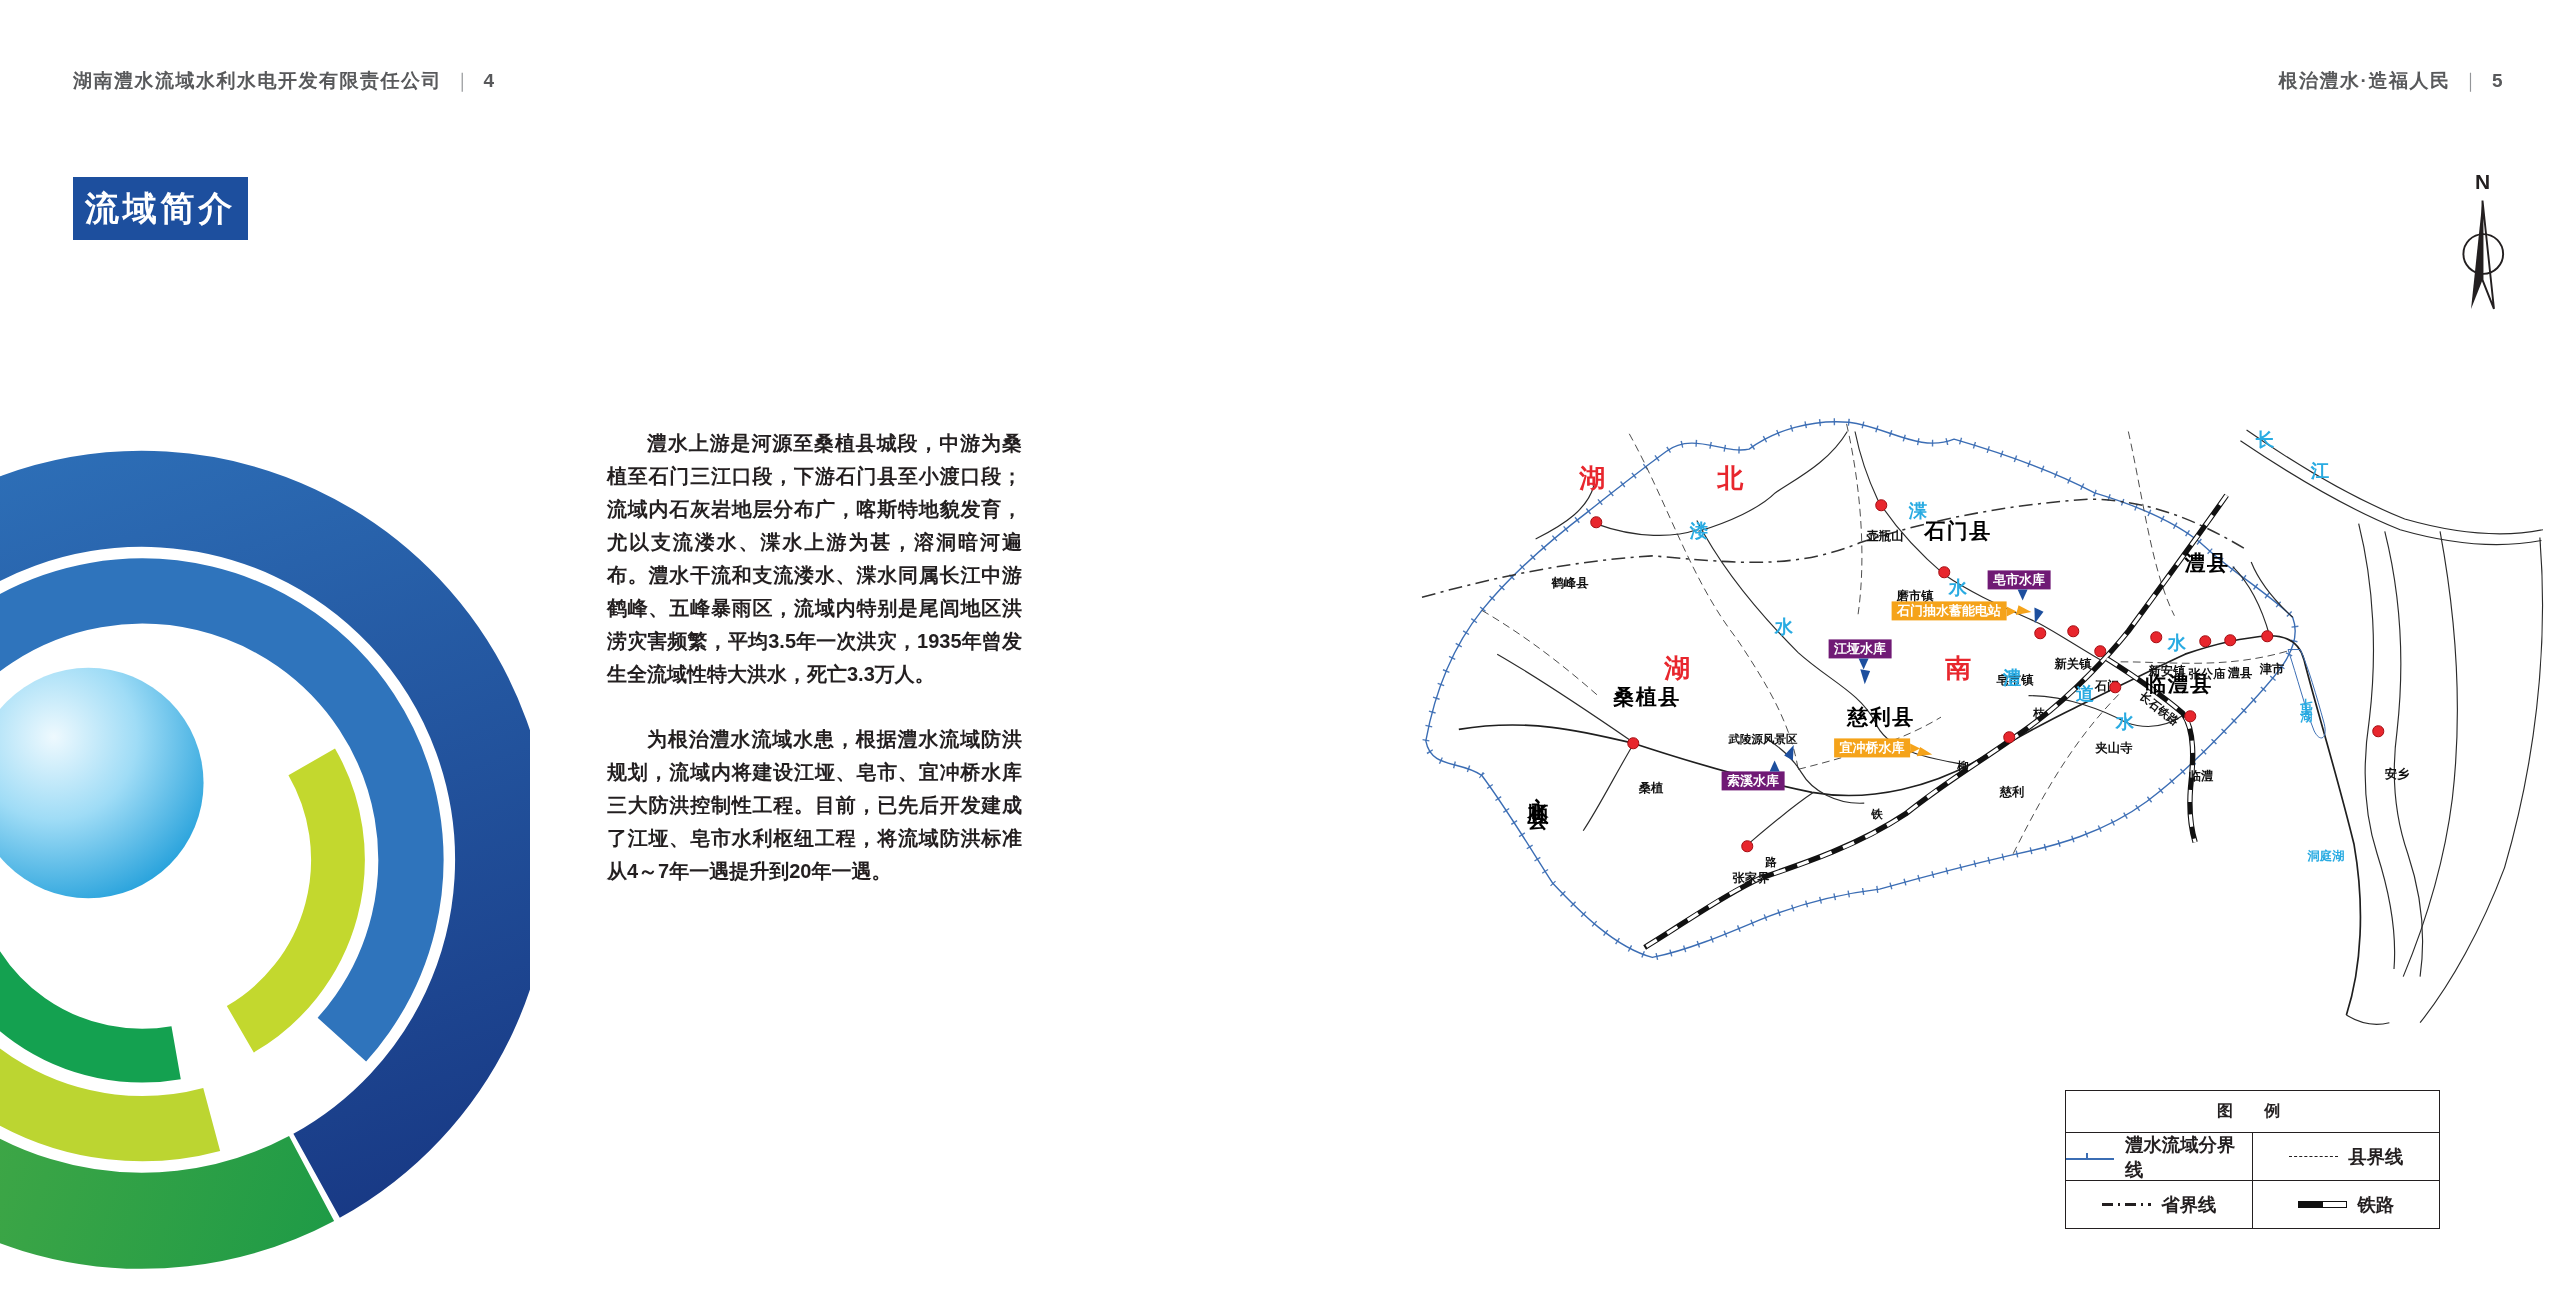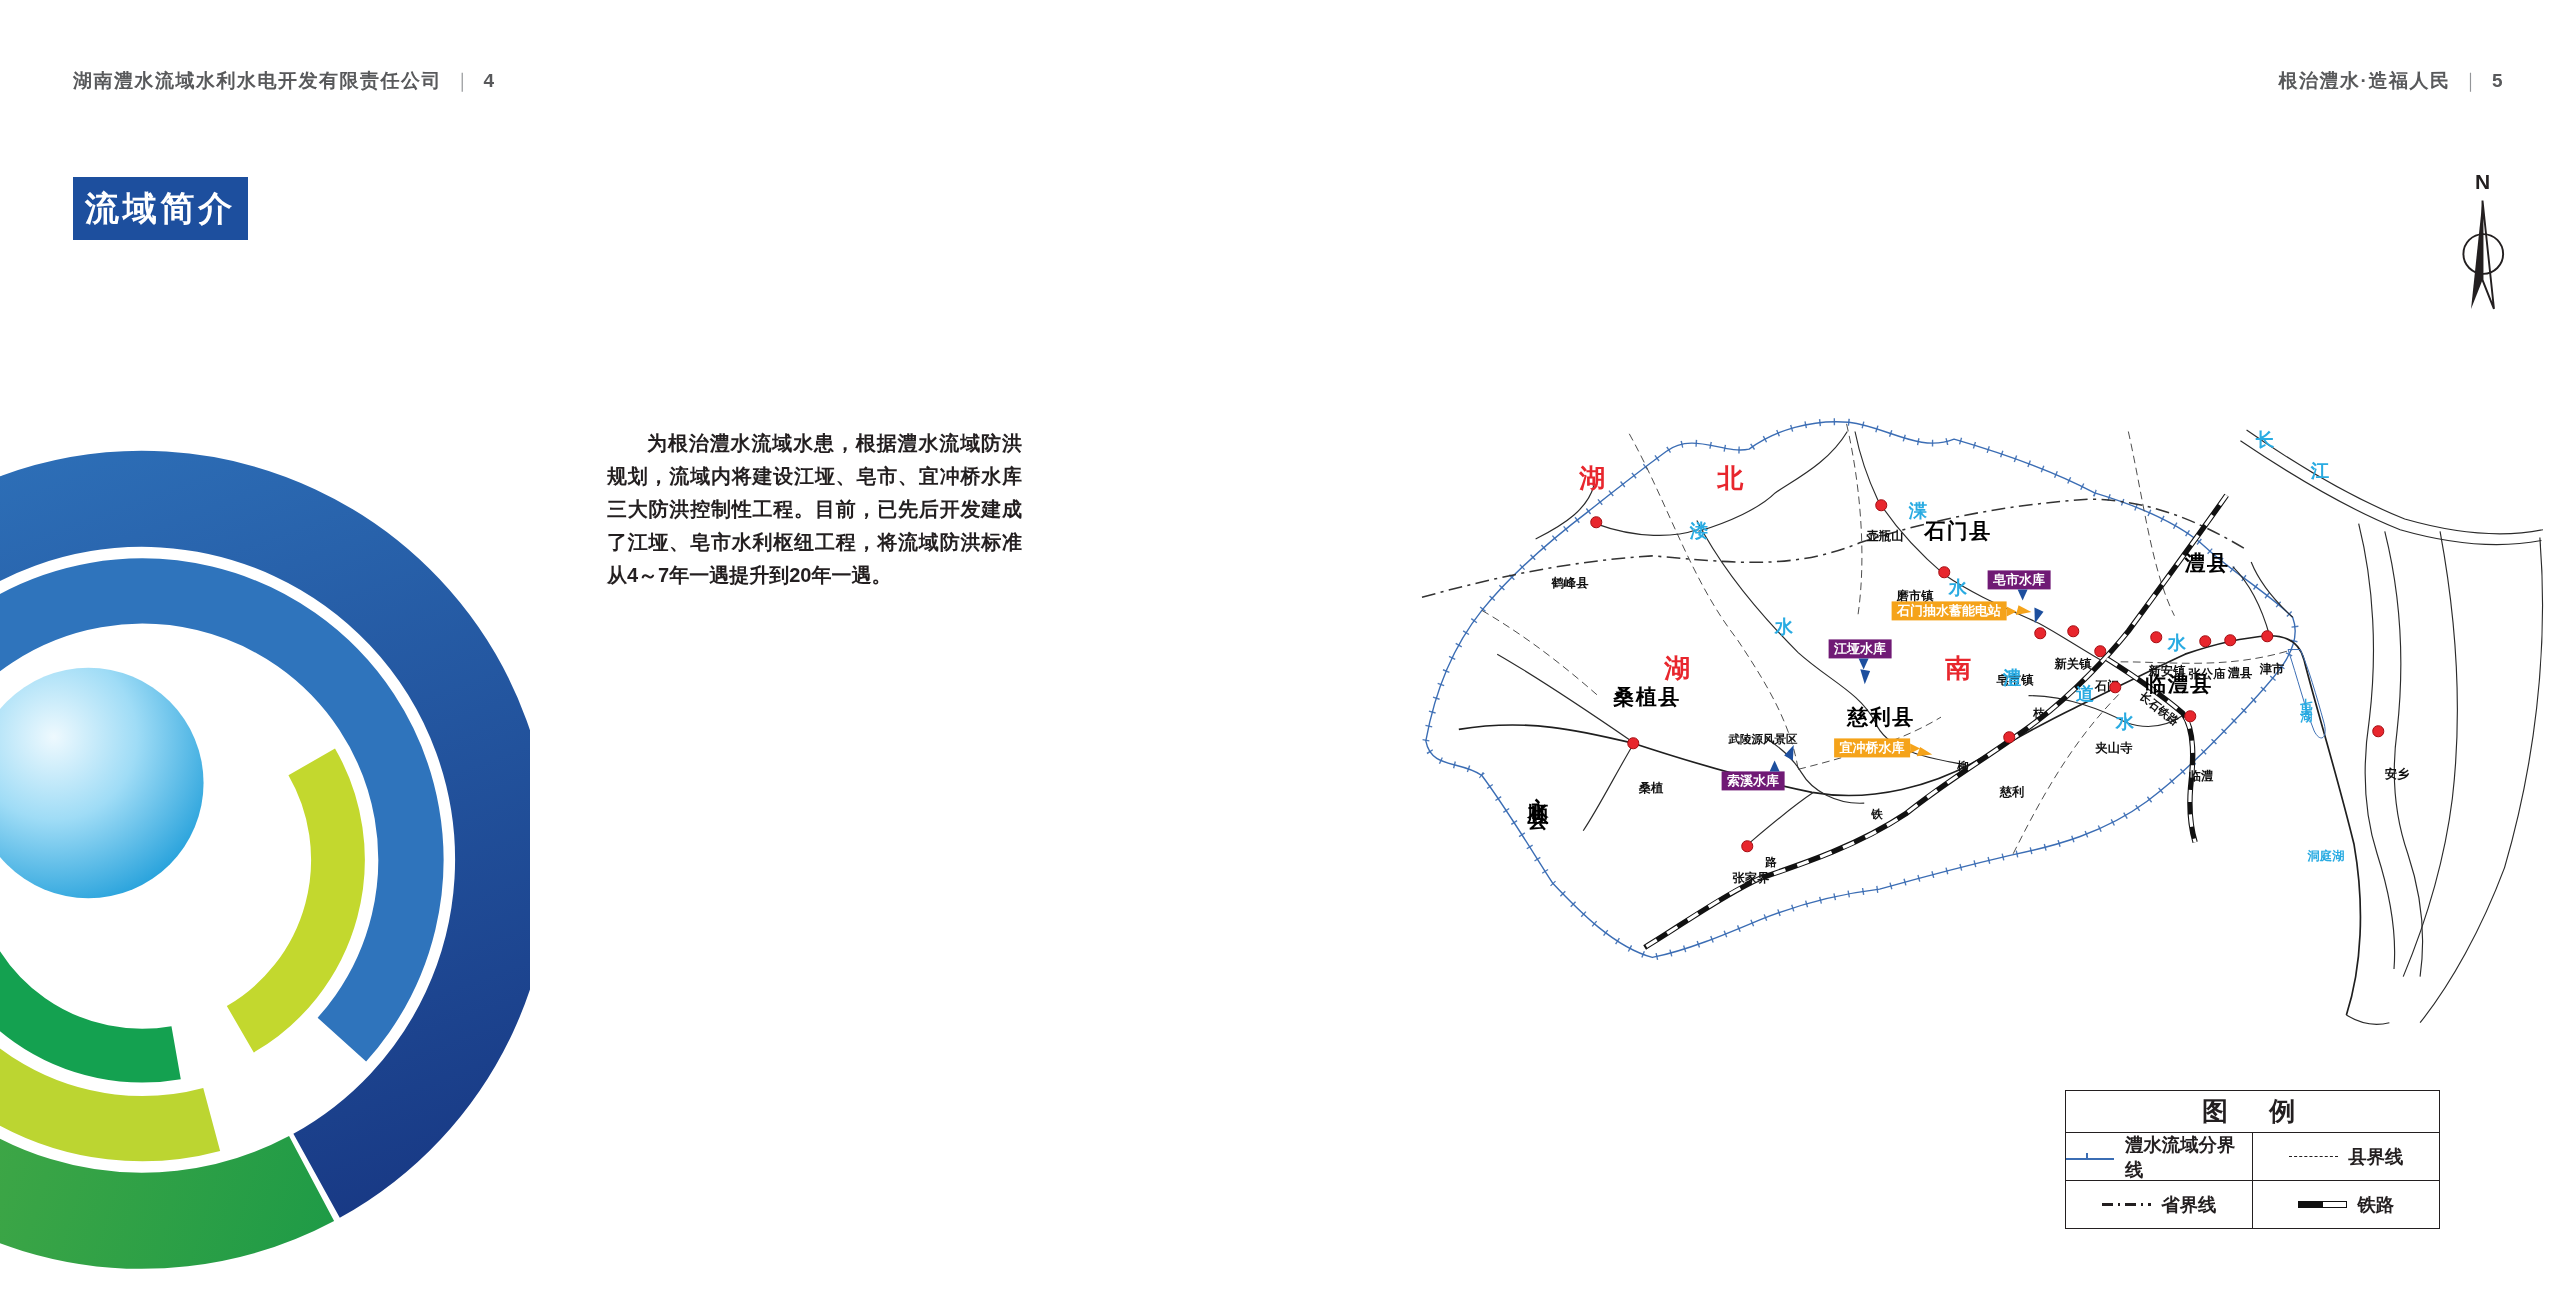--- a/index.html
+++ b/index.html
@@ -65,21 +65,21 @@
                  border:5.4px solid transparent;border-left:10px solid #f5a31a;}
   .map-dot{position:absolute;width:11.5px;height:11.5px;border-radius:50%;background:#e8262d;
            border:1.5px solid #a50e13;box-sizing:border-box;transform:translate(-50%,-50%);}
   .map-dam{position:absolute;width:0;height:0;border-top:3.8px solid transparent;
            border-bottom:7.7px solid transparent;border-left:14px solid #1d4f9e;}
 
   
   .legend{position:absolute;left:2065px;top:1090px;width:375px;height:139px;
           border:1.5px solid #231f20;box-sizing:border-box;color:#231f20;}
   .legend-title{height:41px;border-bottom:1.5px solid #231f20;display:flex;align-items:center;
-                justify-content:center;font-size:26px;font-weight:700;letter-spacing:7.7px;}
+                justify-content:center;font-size:16px;font-weight:700;letter-spacing:7.7px;}
   .legend-row{display:flex;height:47px;}
   .legend-row.first{border-bottom:1.5px solid #231f20;}
   .legend-cell{flex:1;display:flex;align-items:center;justify-content:center;gap:10.7px;
                font-size:18.4px;font-weight:700;}
   .legend-cell.left{border-right:1.5px solid #231f20;}
   .sym{display:inline-block;}
   .sym-basin{width:49px;height:9.2px;position:relative;}
   .sym-basin::before{content:"";position:absolute;left:0;top:6.1px;width:100%;height:1.5px;background:#3b6db4;}
   .sym-basin::after{content:"";position:absolute;left:42%;top:0.8px;width:1.5px;height:6.1px;background:#3b6db4;}
   .sym-county{width:49px;height:0;border-top:1.9px dashed #231f20;}
@@ -126,20 +126,21 @@
       <circle cx="185" cy="600" r="470" fill="none" stroke="url(#greeng)" stroke-width="125" stroke-dasharray="1009 9999" transform="rotate(62 185 600)"></circle>
       <circle cx="185" cy="600" r="350" fill="none" stroke="#2f74bc" stroke-width="85" stroke-dasharray="1142 9999" transform="rotate(215 185 600)"></circle>
       <circle cx="185" cy="600" r="350" fill="none" stroke="#bcd531" stroke-width="85" stroke-dasharray="660 9999" transform="rotate(75 185 600)"></circle>
       <circle cx="185" cy="600" r="255" fill="none" stroke="#c3d82e" stroke-width="70" stroke-dasharray="400 9999" transform="rotate(330 185 600)"></circle>
       <circle cx="185" cy="600" r="255" fill="none" stroke="#14a150" stroke-width="70" stroke-dasharray="445 9999" transform="rotate(80 185 600)"></circle>
       <circle cx="115" cy="500" r="150" fill="url(#ballg)"></circle>
     </svg>
   </div>
 
   <div class="body-text">
+    <p>澧水上游是河源至桑植县城段，中游为桑植至石门三江口段，下游石门县至小渡口段；流域内石灰岩地层分布广，喀斯特地貌发育，尤以支流溇水、渫水上游为甚，溶洞暗河遍布。澧水干流和支流溇水、渫水同属长江中游鹤峰、五峰暴雨区，流域内特别是尾闾地区洪涝灾害频繁，平均3.5年一次洪灾，1935年曾发生全流域性特大洪水，死亡3.3万人。</p>
     <p>为根治澧水流域水患，根据澧水流域防洪规划，流域内将建设江垭、皂市、宜冲桥水库三大防洪控制性工程。目前，已先后开发建成了江垭、皂市水利枢纽工程，将流域防洪标准从4～7年一遇提升到20年一遇。</p>
   </div>
 
 
   <div class="compass">
     <div class="n">N</div>
     <svg width="55" height="123" viewBox="0 0 72 160">
       <polygon points="36,8 21,150 36,112" fill="#231f20"></polygon>
       <polygon points="36,8 51,150 36,112" fill="none" stroke="#231f20" stroke-width="2.5"></polygon>
       <circle cx="37" cy="78" r="26" fill="none" stroke="#231f20" stroke-width="2.5"></circle>

